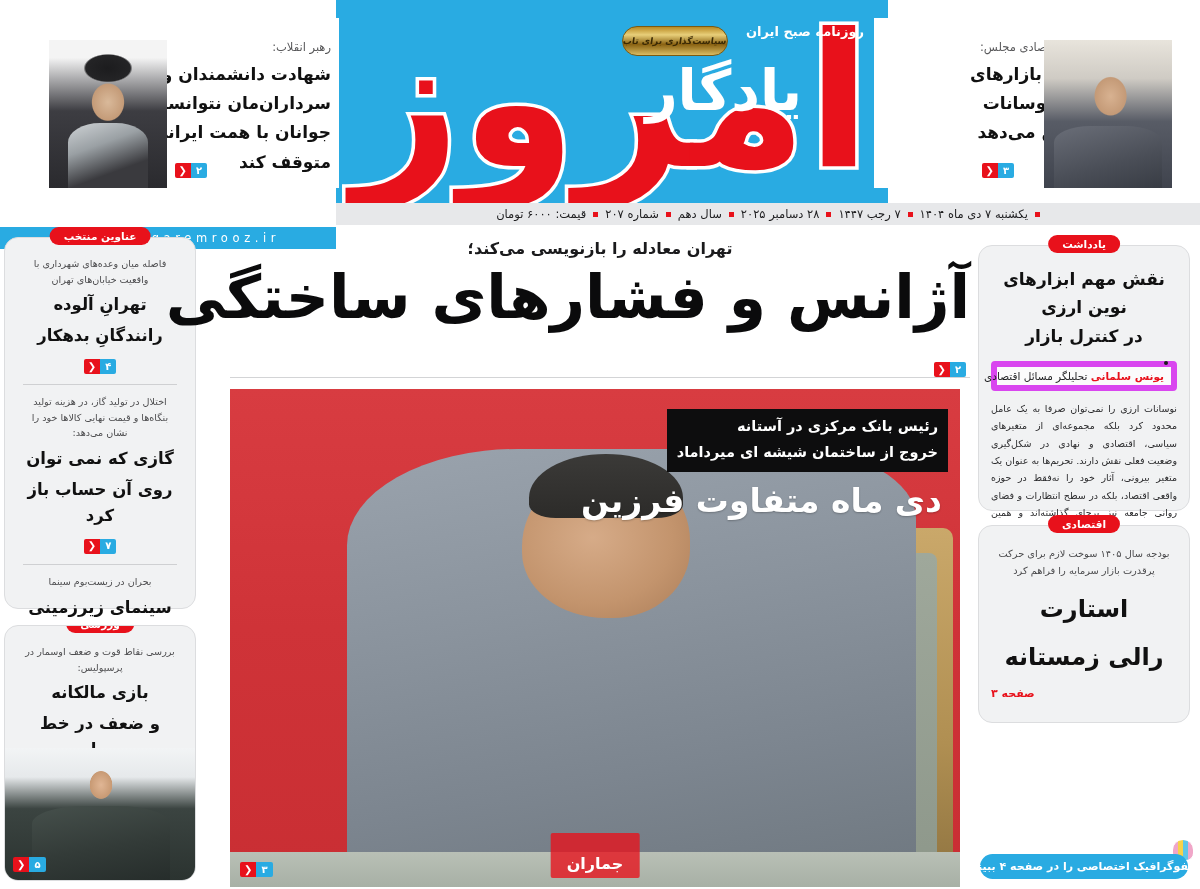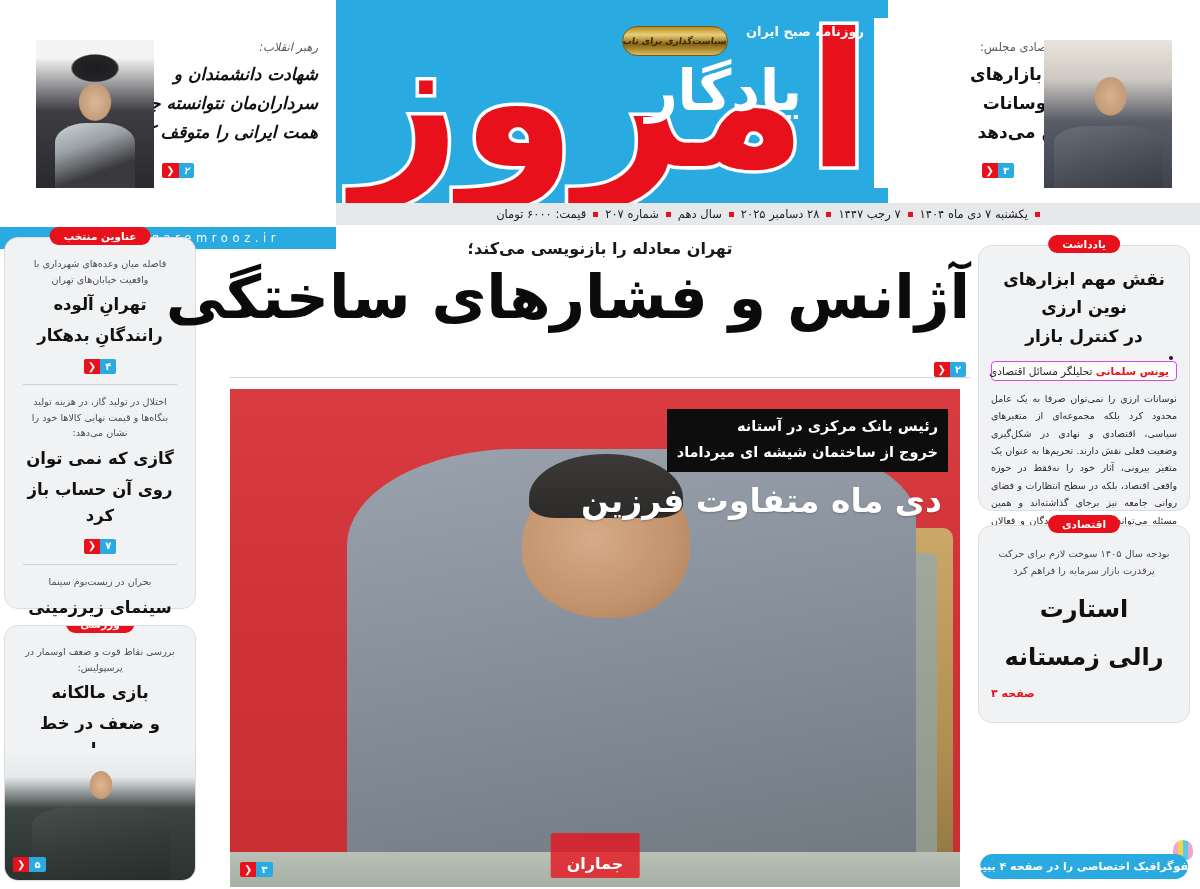--- a/index.html
+++ b/index.html
@@ -116,21 +116,21 @@
   }
 
   
   .teaser {
     position: absolute;
     top: 18px;
     height: 170px;
     background: #ffffff;
     overflow: hidden;
   }
-  .teaser.left  { left: 26px;  width: 300px; font-style: italic; }
+  .teaser.left  { left: 39px;  width: 300px; }
   .teaser.right { right: 26px; width: 300px; }
 
   .teaser-kicker {
     position: absolute;
     top: 22px;
     font-size: 11.5px;
     color: #59595b;
     white-space: nowrap;
   }
   .teaser.left  .teaser-kicker { right: 8px; }
@@ -488,21 +488,21 @@
     font-size: 17px;
     font-weight: 700;
     color: #111111;
     line-height: 1.62;
     margin-top: 2px;
   }
 
   .byline {
     margin: 10px 0 9px;
     background: #fbfbfb;
-    border: 1px solid #d946ef;
+    border: 6px solid #d946ef;
     border-radius: 4px;
     padding: 3px 7px;
     font-size: 10.5px;
     color: #1f1f21;
     text-align: center;
     position: relative;
     white-space: nowrap;
   }
   .byline .nm { color: #e8111b; font-weight: 700; }
   .byline::before {

